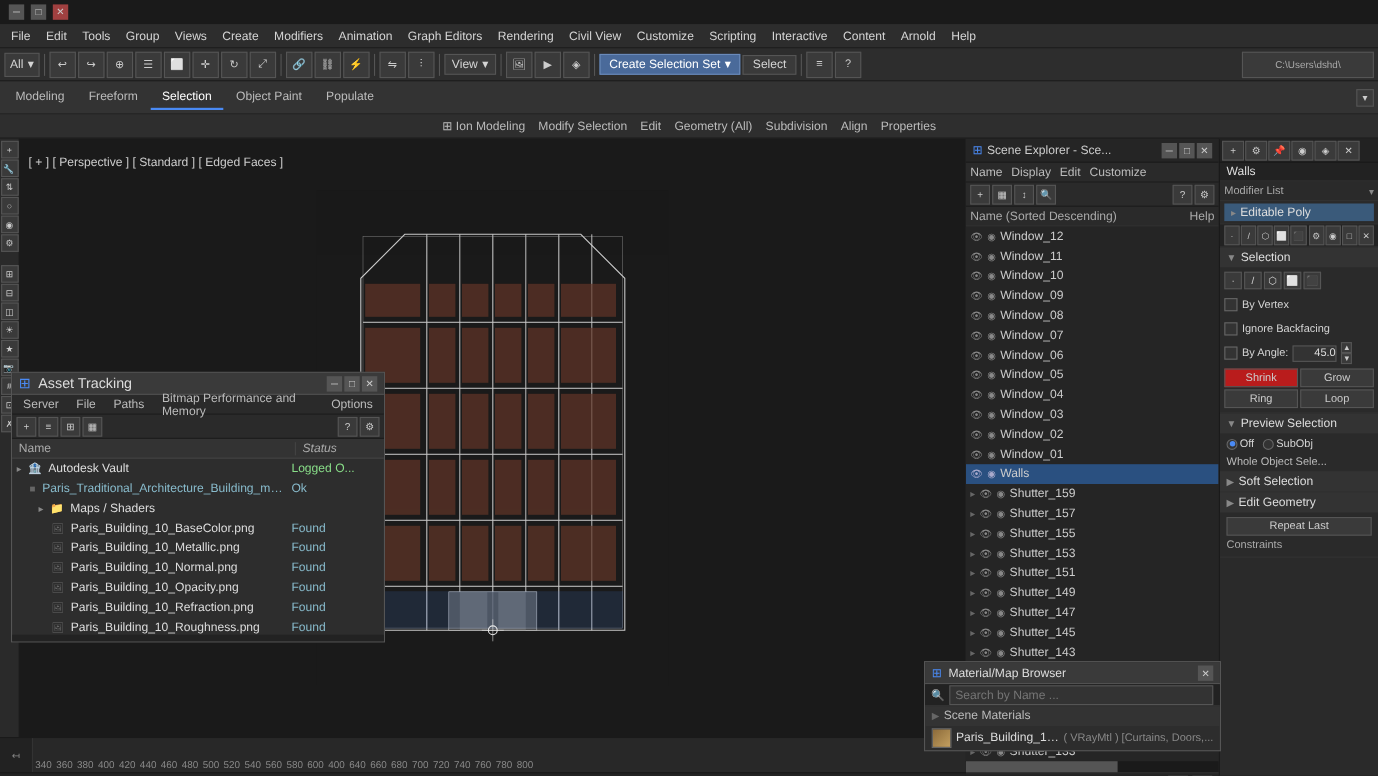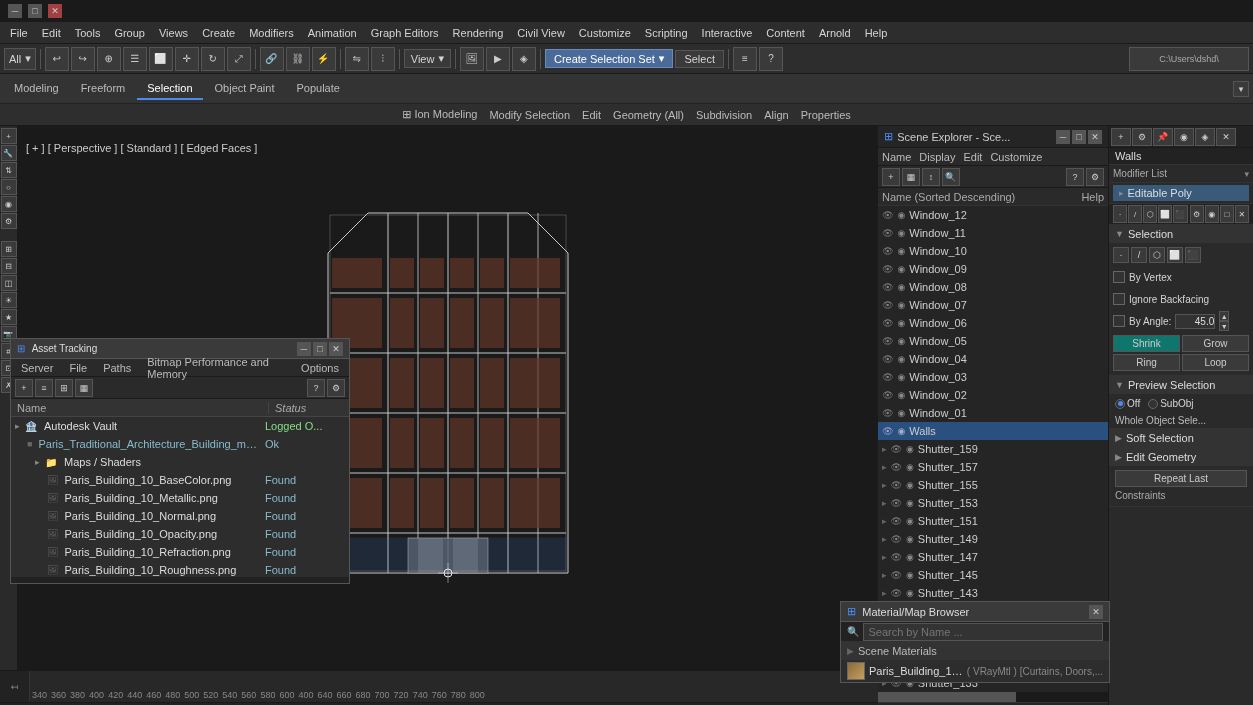--- a/index.html
+++ b/index.html
@@ -75,21 +75,21 @@
     .statusbar { height: 22px; background: #222; display: flex; align-items: center; padding: 0 8px; gap: 8px; font-size: 11px; color: #aaa; border-top: 1px solid #1a1a1a; }
 
     
     .timeline { height: 32px; background: #282828; display: flex; align-items: center; border-top: 1px solid #1a1a1a; }
     .timeline-ruler { flex: 1; height: 100%; background: #282828; overflow: hidden; display: flex; align-items: flex-end; }
     .timeline-tick { display: flex; flex-direction: column; align-items: center; color: #888; font-size: 9px; padding: 0 2px; }
 
     
     .asset-window { position: absolute; top: 340px; left: 10px; width: 340px; background: #2d2d2d; border: 1px solid #555; z-index: 100; }
     .asset-titlebar { height: 20px; background: #3a3a3a; display: flex; align-items: center; padding: 0 6px; justify-content: space-between; border-bottom: 1px solid #555; }
-    .asset-title { font-size: 10px; color: #ddd; text-align: center; }
+    .asset-title { font-size: 13px; color: #ddd; text-align: center; }
     .asset-controls { display: flex; gap: 2px; }
     .asset-btn { width: 14px; height: 14px; background: #555; border: none; color: #ccc; font-size: 9px; cursor: pointer; display: flex; align-items: center; justify-content: center; }
     .asset-menubar { height: 18px; background: #2a2a2a; display: flex; align-items: center; padding: 0 4px; gap: 4px; border-bottom: 1px solid #1a1a1a; font-size: 11px; }
     .asset-menu-item { padding: 1px 6px; cursor: pointer; color: #bbb; }
     .asset-toolbar { height: 22px; background: #2a2a2a; display: flex; align-items: center; padding: 0 4px; gap: 2px; border-bottom: 1px solid #1a1a1a; }
     .asset-tb-btn { width: 18px; height: 18px; background: #3a3a3a; border: 1px solid #555; display: flex; align-items: center; justify-content: center; font-size: 9px; color: #ccc; cursor: pointer; }
     .asset-list-header { height: 18px; background: #333; display: flex; align-items: center; border-bottom: 1px solid #444; }
     .asset-col-name { flex: 1; padding: 0 6px; font-size: 11px; color: #aaa; border-right: 1px solid #444; }
     .asset-col-status { width: 80px; padding: 0 6px; font-size: 11px; color: #aaa; font-style: italic; }
     .asset-list { overflow-y: auto; max-height: 160px; }
@@ -710,21 +710,21 @@
             <div class="prop-checkbox"></div>
             <span>By Angle:</span>
             <span class="angle-value">45.0</span>
             <div style="display:flex;flex-direction:column;">
               <div class="spin-btn">▲</div>
               <div class="spin-btn">▼</div>
             </div>
           </div>
 
           <div style="display:grid;grid-template-columns:1fr 1fr;gap:2px;margin-top:4px;">
-            <div style="background:#0f766e;border:1px solid #555;padding:2px 4px;font-size:10px;color:#ccc;cursor:pointer;text-align:center;">
+            <div style="background:#b91c1c;border:1px solid #555;padding:2px 4px;font-size:10px;color:#ccc;cursor:pointer;text-align:center;">
               <span>Shrink</span>
             </div>
             <div style="background:#3a3a3a;border:1px solid #555;padding:2px 4px;font-size:10px;color:#ccc;cursor:pointer;text-align:center;">
               <span>Grow</span>
             </div>
             <div style="background:#3a3a3a;border:1px solid #555;padding:2px 4px;font-size:10px;color:#ccc;cursor:pointer;text-align:center;">
               <span>Ring</span>
             </div>
             <div style="background:#3a3a3a;border:1px solid #555;padding:2px 4px;font-size:10px;color:#ccc;cursor:pointer;text-align:center;">
               <span>Loop</span>

